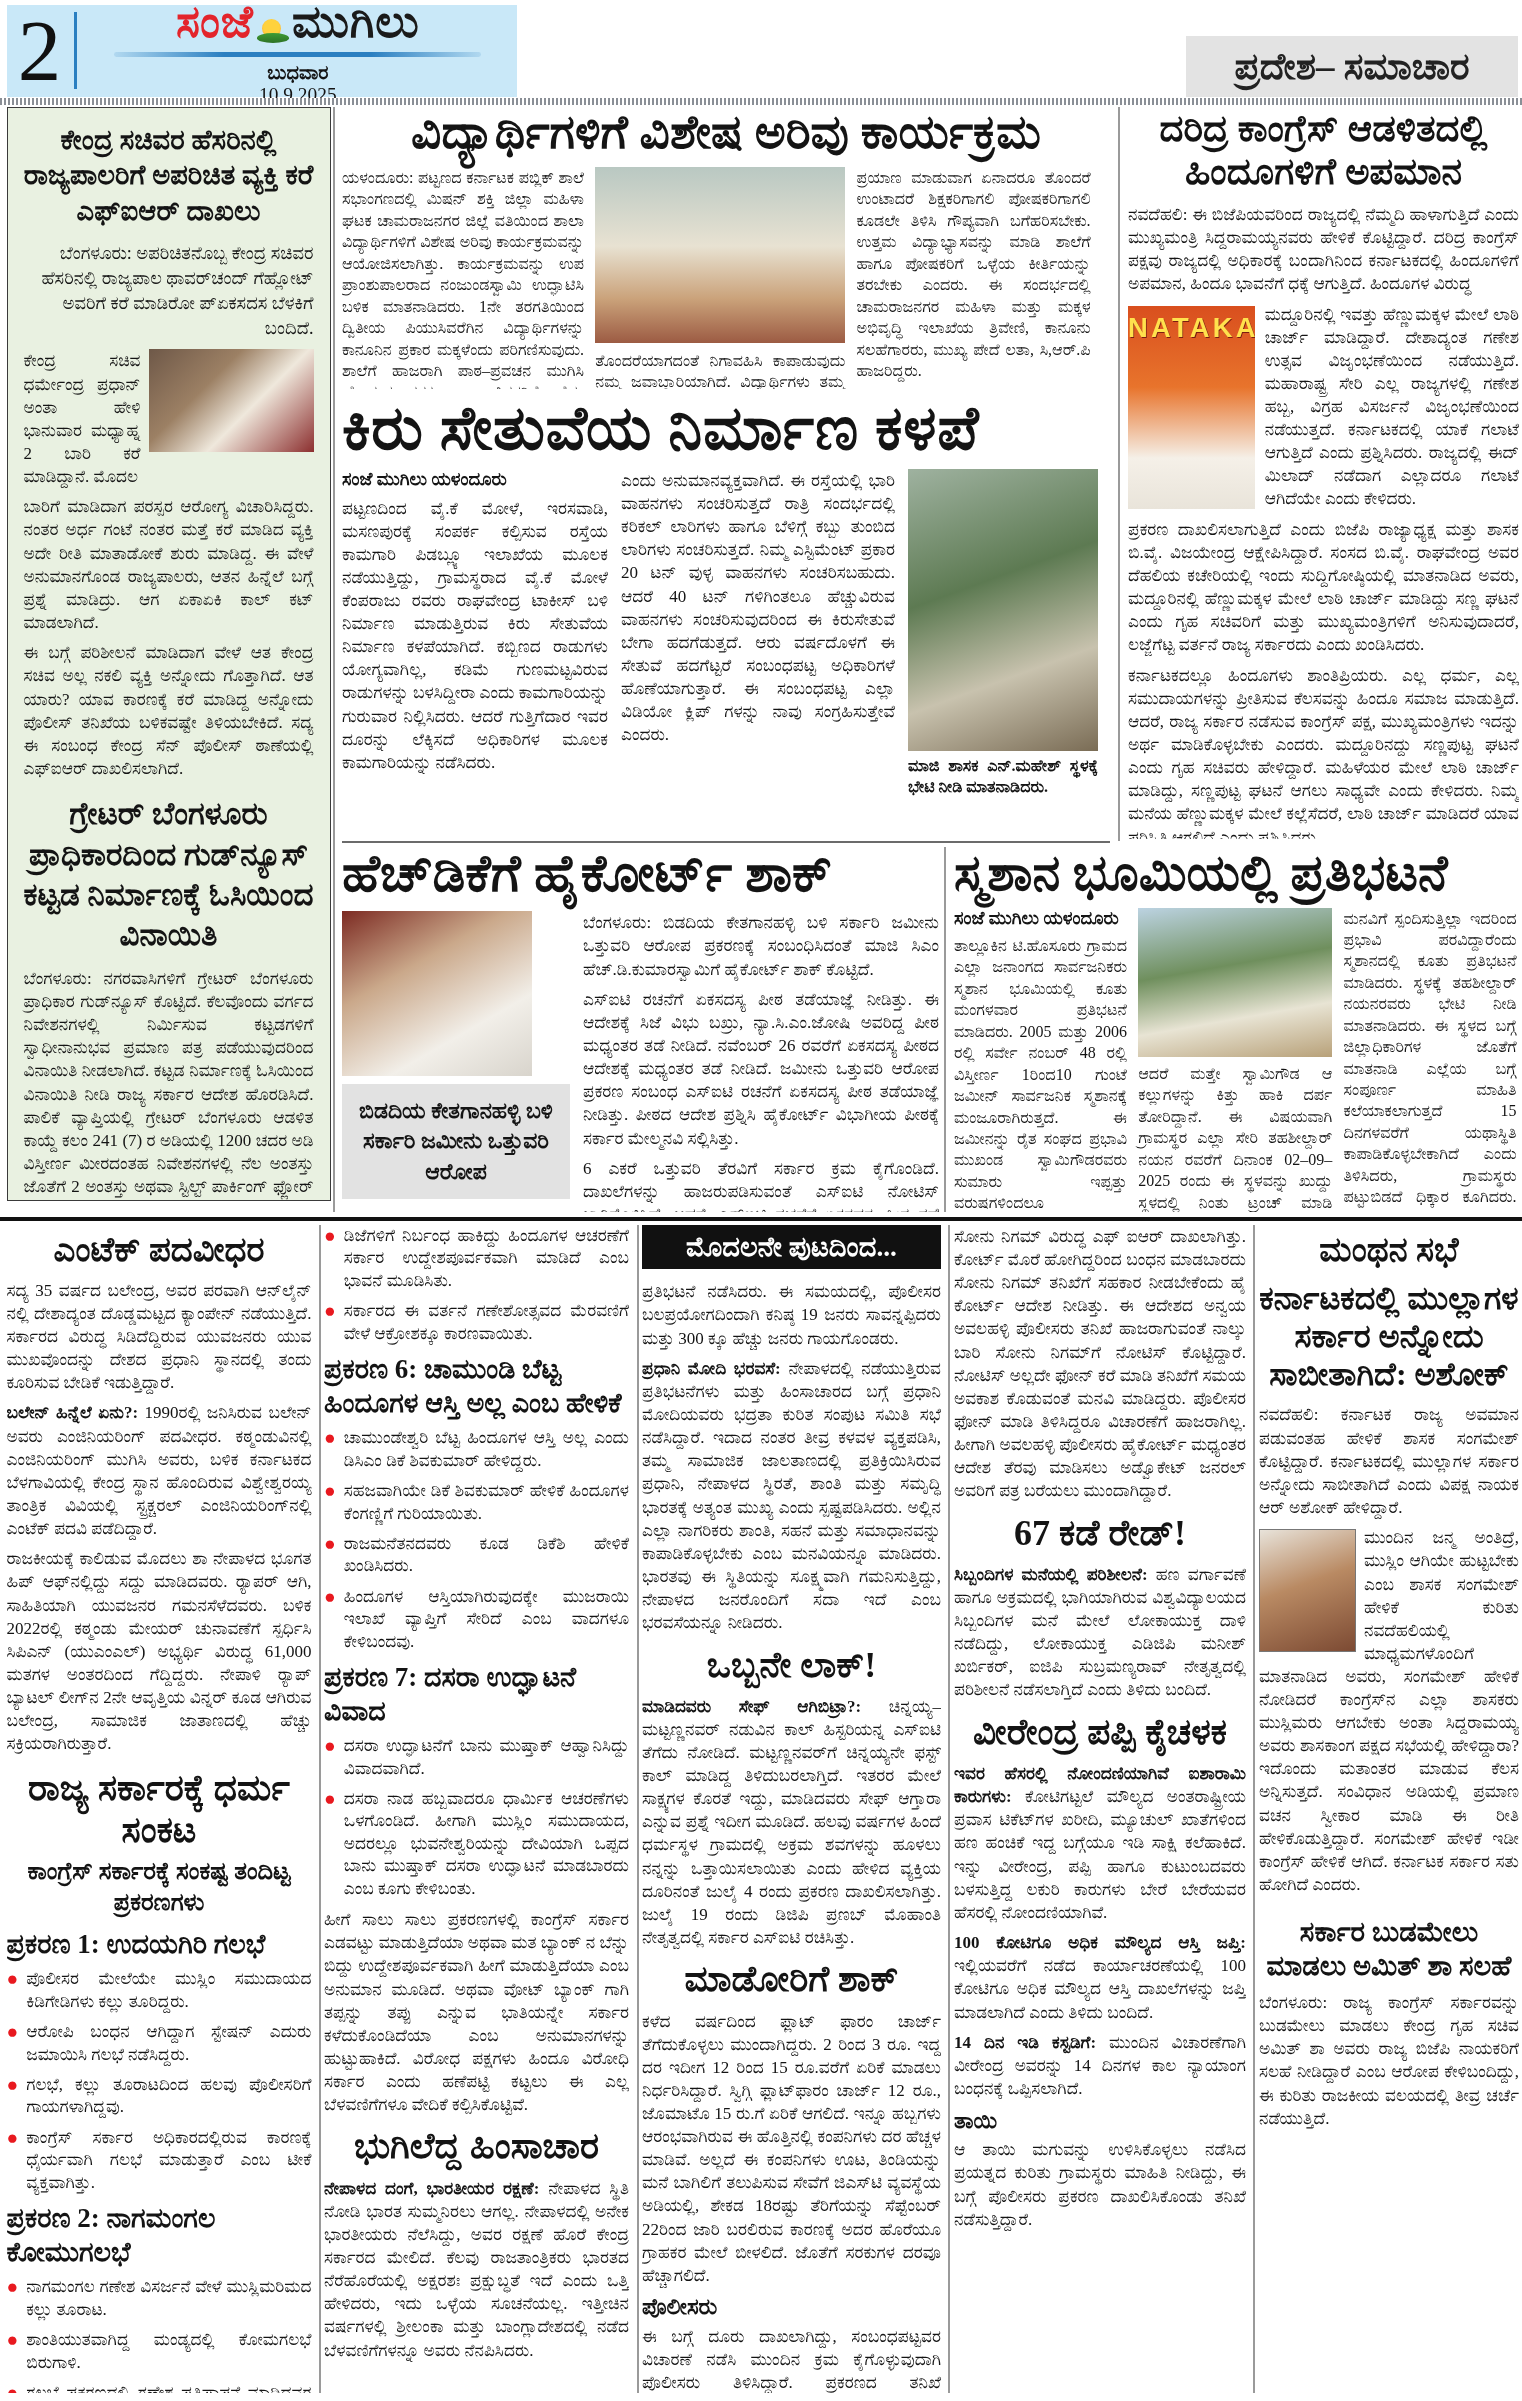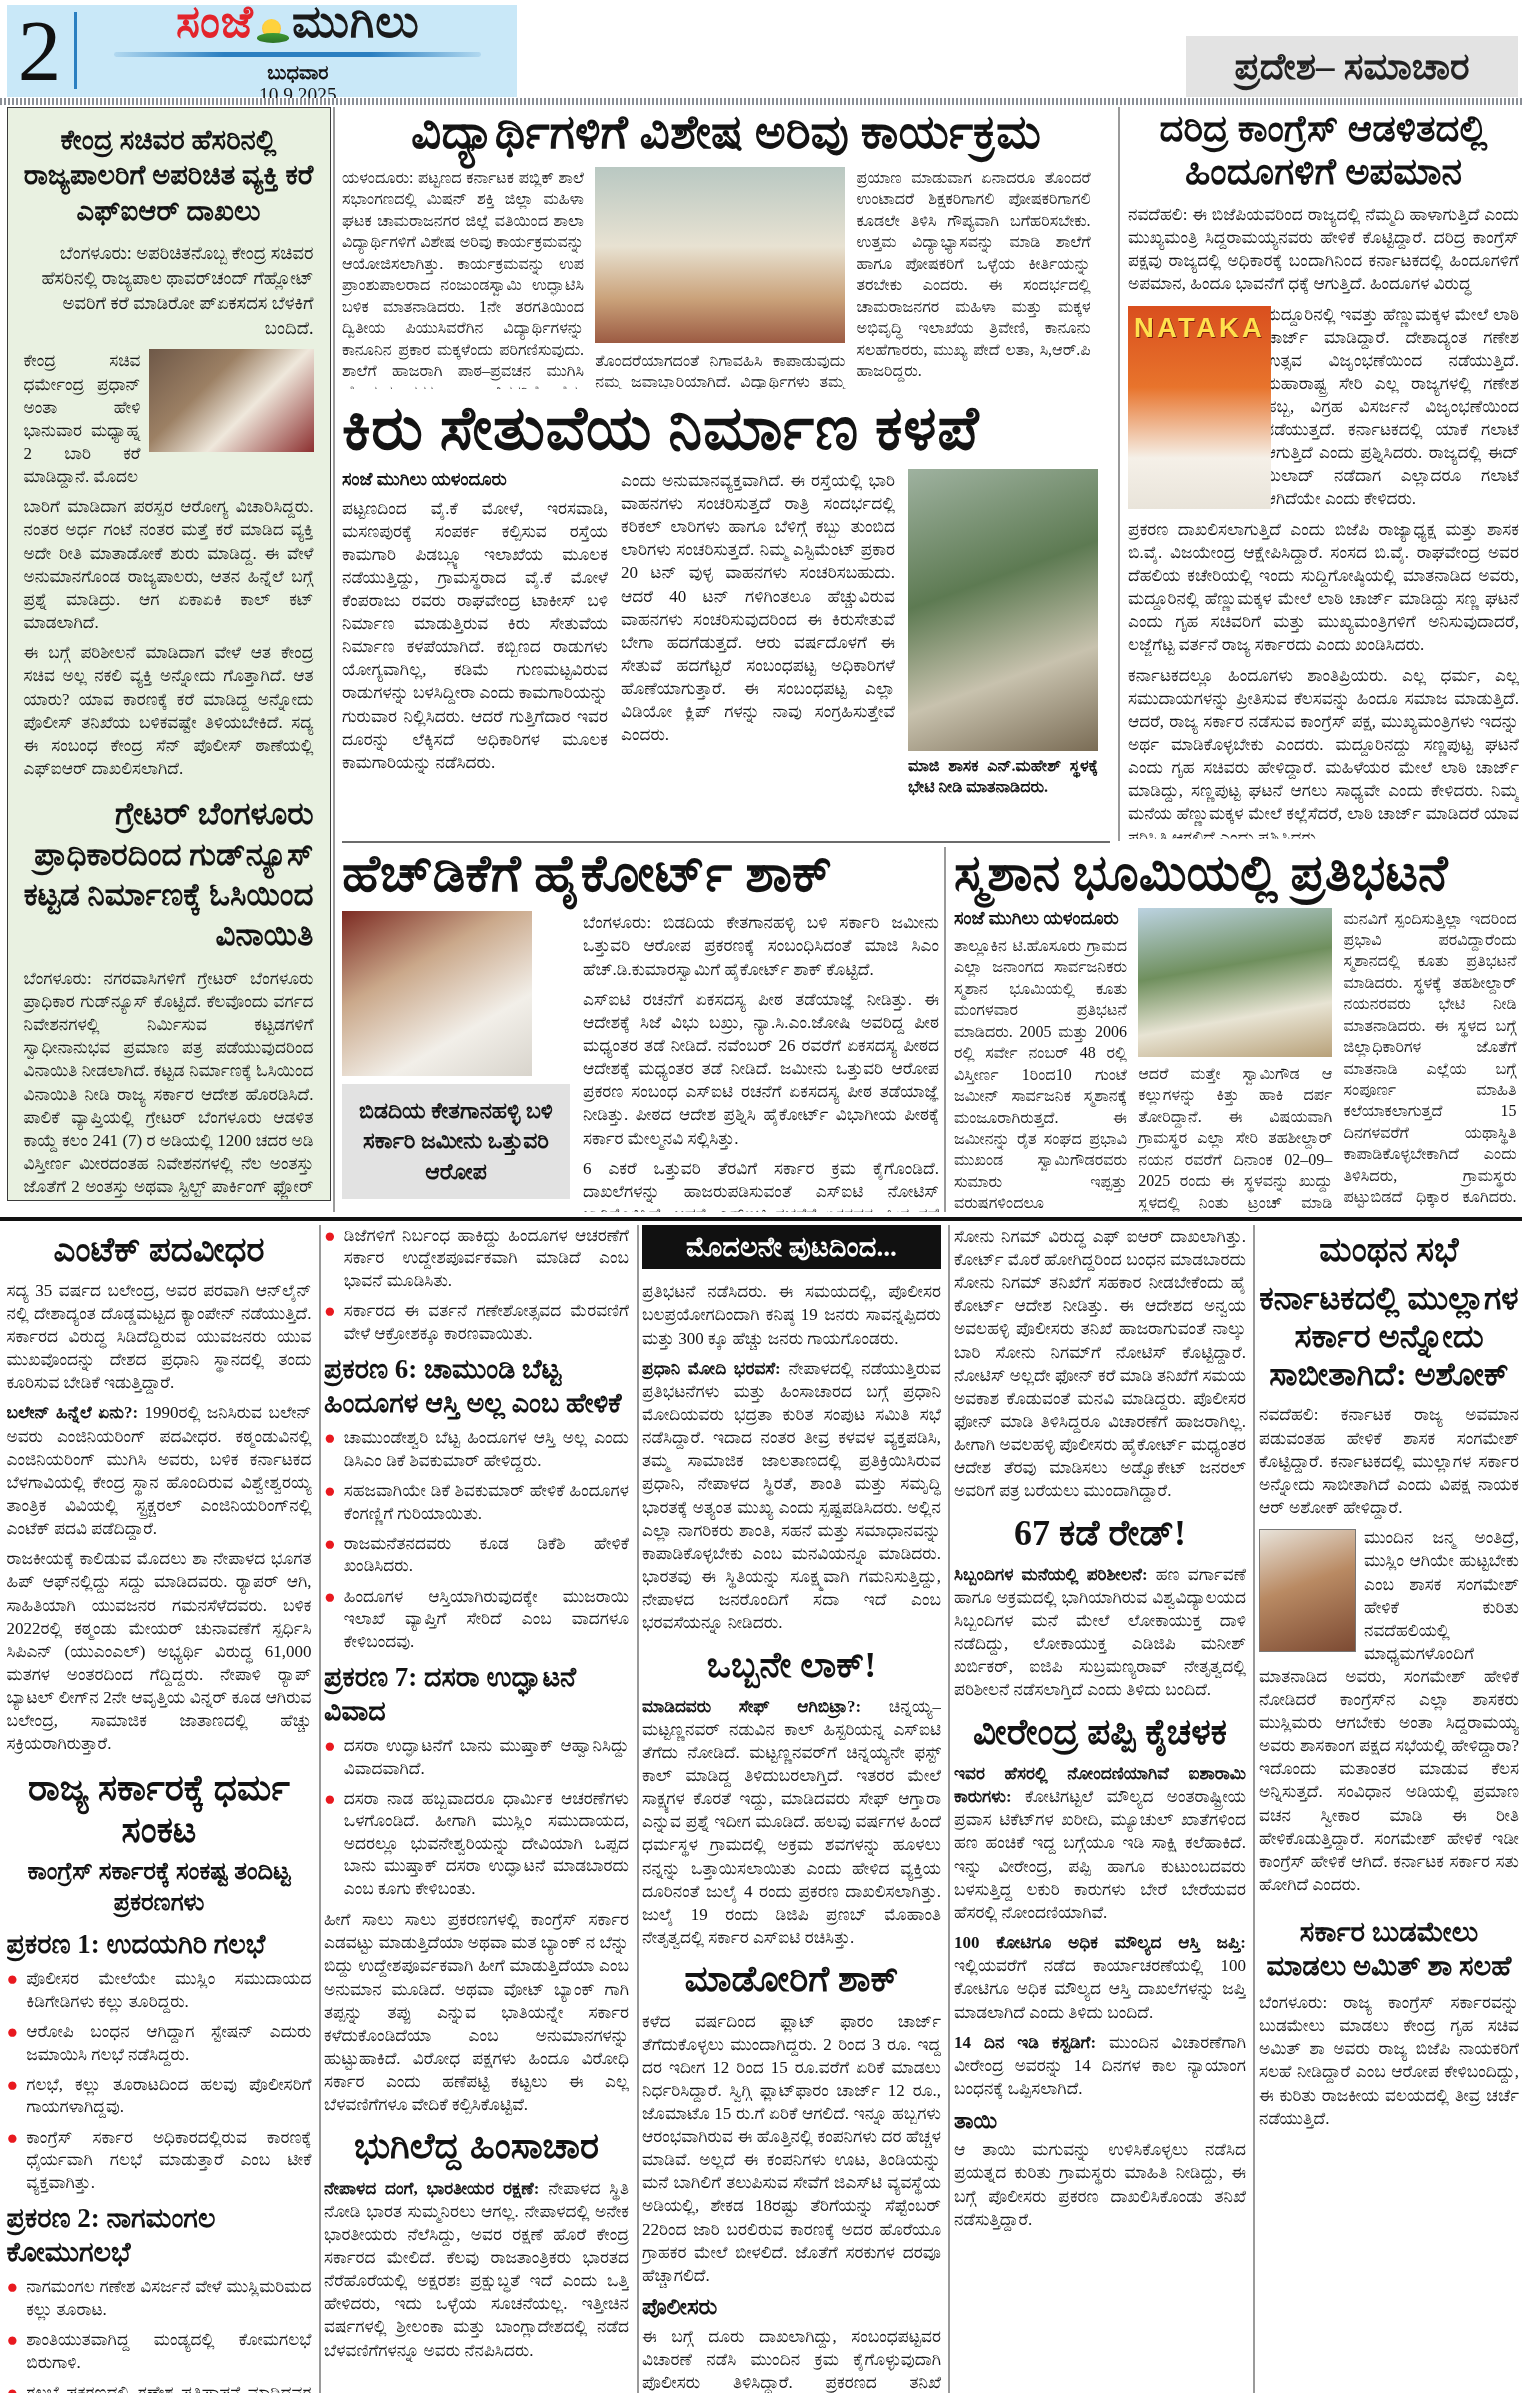--- a/index.html
+++ b/index.html
@@ -33,27 +33,27 @@
       display:flex;align-items:center;justify-content:center;}
 
   
   .dl{font-weight:bold;}
   p.b{font-size:17px;line-height:1.36;text-align:justify;margin:0 0 7.3px;}
   p.b-sm{font-size:16px;line-height:1.34;text-align:justify;margin:0 0 6.5px;}
 
   
   .green-panel{background:#e9f1e1;border:1.6px solid #3a3a3a;padding:14.5px 16px;overflow:hidden;}
   .gp-h1{font-size:27.4px;line-height:1.3;font-weight:bold;text-align:center;margin:0 0 11.3px;}
-  .gp-h2{font-size:31px;line-height:1.3;font-weight:bold;text-align:right;margin:14.5px 0 11.3px;}
+  .gp-h2{font-size:31px;line-height:1.3;font-weight:bold;text-align:center;margin:14.5px 0 11.3px;}
   .gp-lead{font-size:18px;line-height:1.4;text-align:right;margin:0 0 8px;}
 
   .ph{background:#c9c2b4;position:relative;overflow:hidden;}
   .ph-gov{background:linear-gradient(135deg,#6e5848 0%,#9c8064 35%,#efe8dc 60%,#8c2f2f 100%);}
   .ph-school{background:linear-gradient(180deg,#b9c8c2 0%,#e8e2d2 45%,#caa27a 75%,#9c5b43 100%);}
-  .ph-vij{background:linear-gradient(180deg,#d94f1e 0%,#e8742c 40%,#f5f0e8 75%,#e9e4da 100%);padding-left:16px;}
+  .ph-vij{background:linear-gradient(180deg,#d94f1e 0%,#e8742c 40%,#f5f0e8 75%,#e9e4da 100%);}
   .ph-bridge{background:linear-gradient(160deg,#9fb2a0 0%,#5d7a52 40%,#c8c2ae 70%,#7a6c55 100%);}
   .ph-hdk{background:linear-gradient(150deg,#7c2a22 0%,#caa88a 35%,#f2efe9 70%,#d8d4cc 100%);}
   .ph-sms{background:linear-gradient(170deg,#bcd3e2 0%,#6f8f5d 40%,#e8e4d4 70%,#b8a179 100%);}
   .ph-ashok{background:linear-gradient(160deg,#e8e3da 0%,#b98a63 45%,#7c4a33 100%);}
   .ph-ol{position:absolute;top:6.5px;left:0;right:0;text-align:center;color:#ffe14d;
       font-family:"Liberation Sans",sans-serif;font-weight:bold;font-size:27.4px;letter-spacing:3.2px;
       text-shadow:0.8px 0.8px 0 #7a1d12;}
 
   .caption-blue{background:#d9edf4;font-weight:bold;font-size:22.6px;line-height:1.35;
       text-align:center;padding:11.3px 6.5px;}

